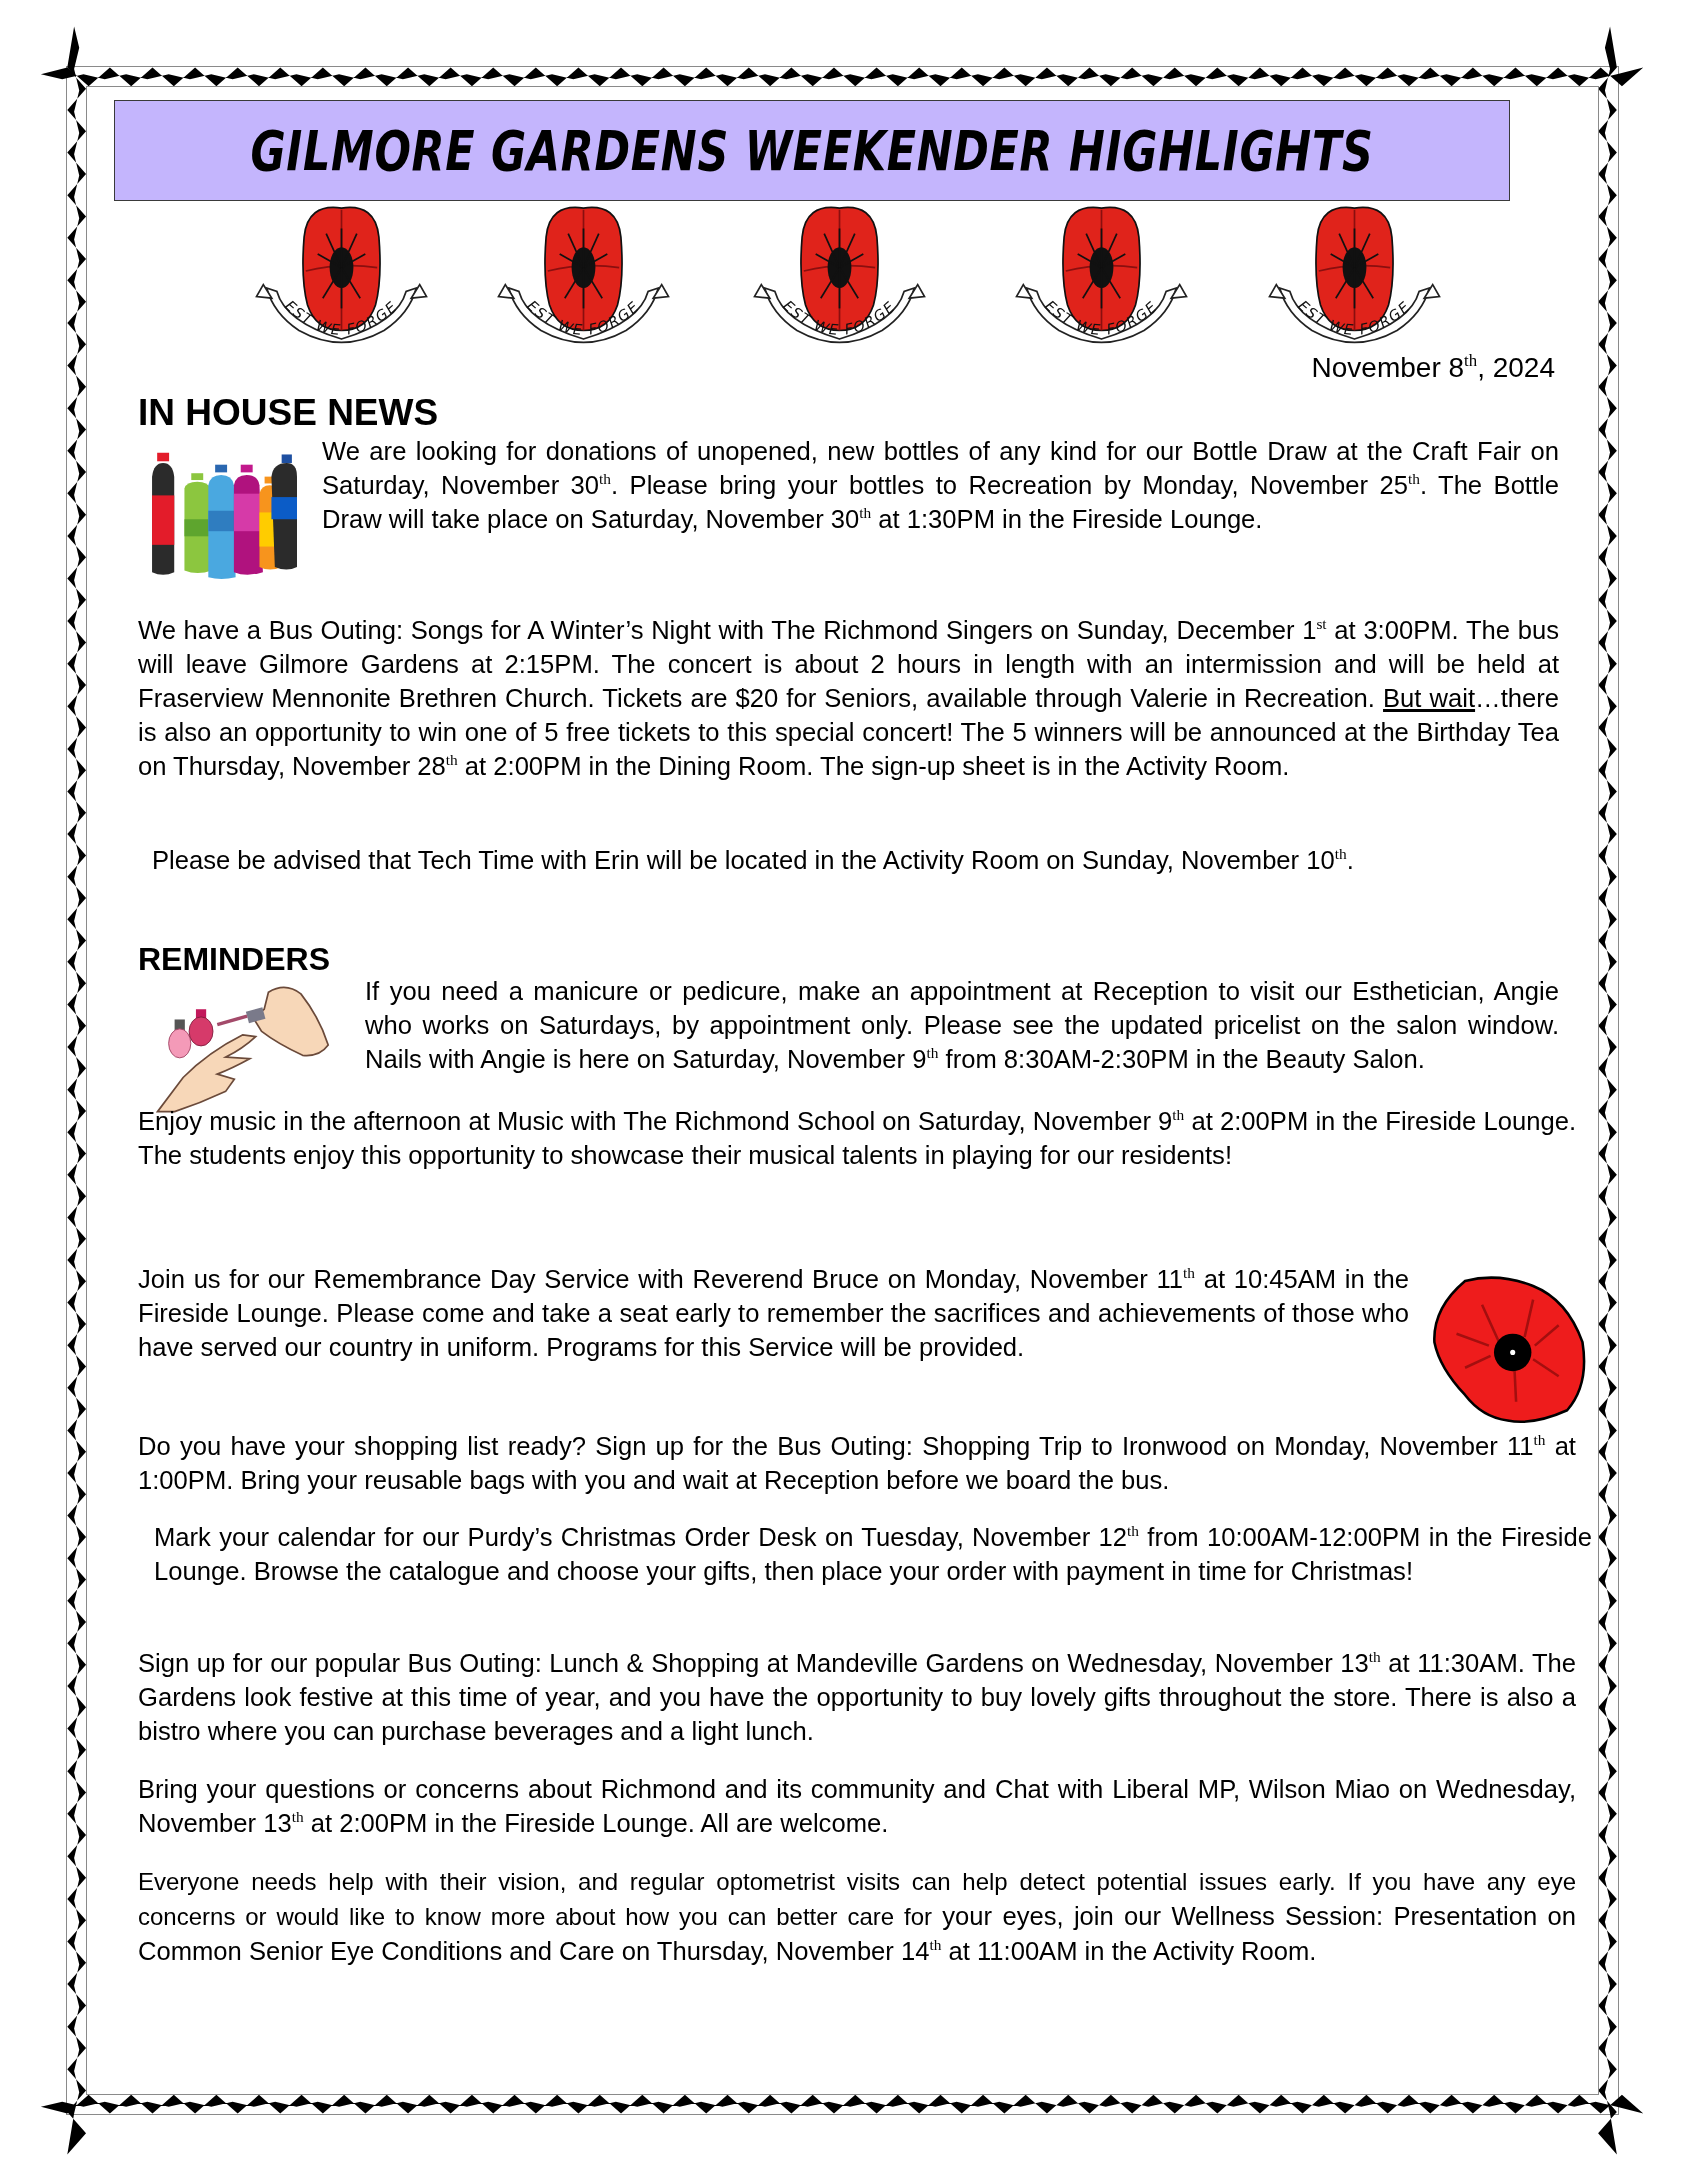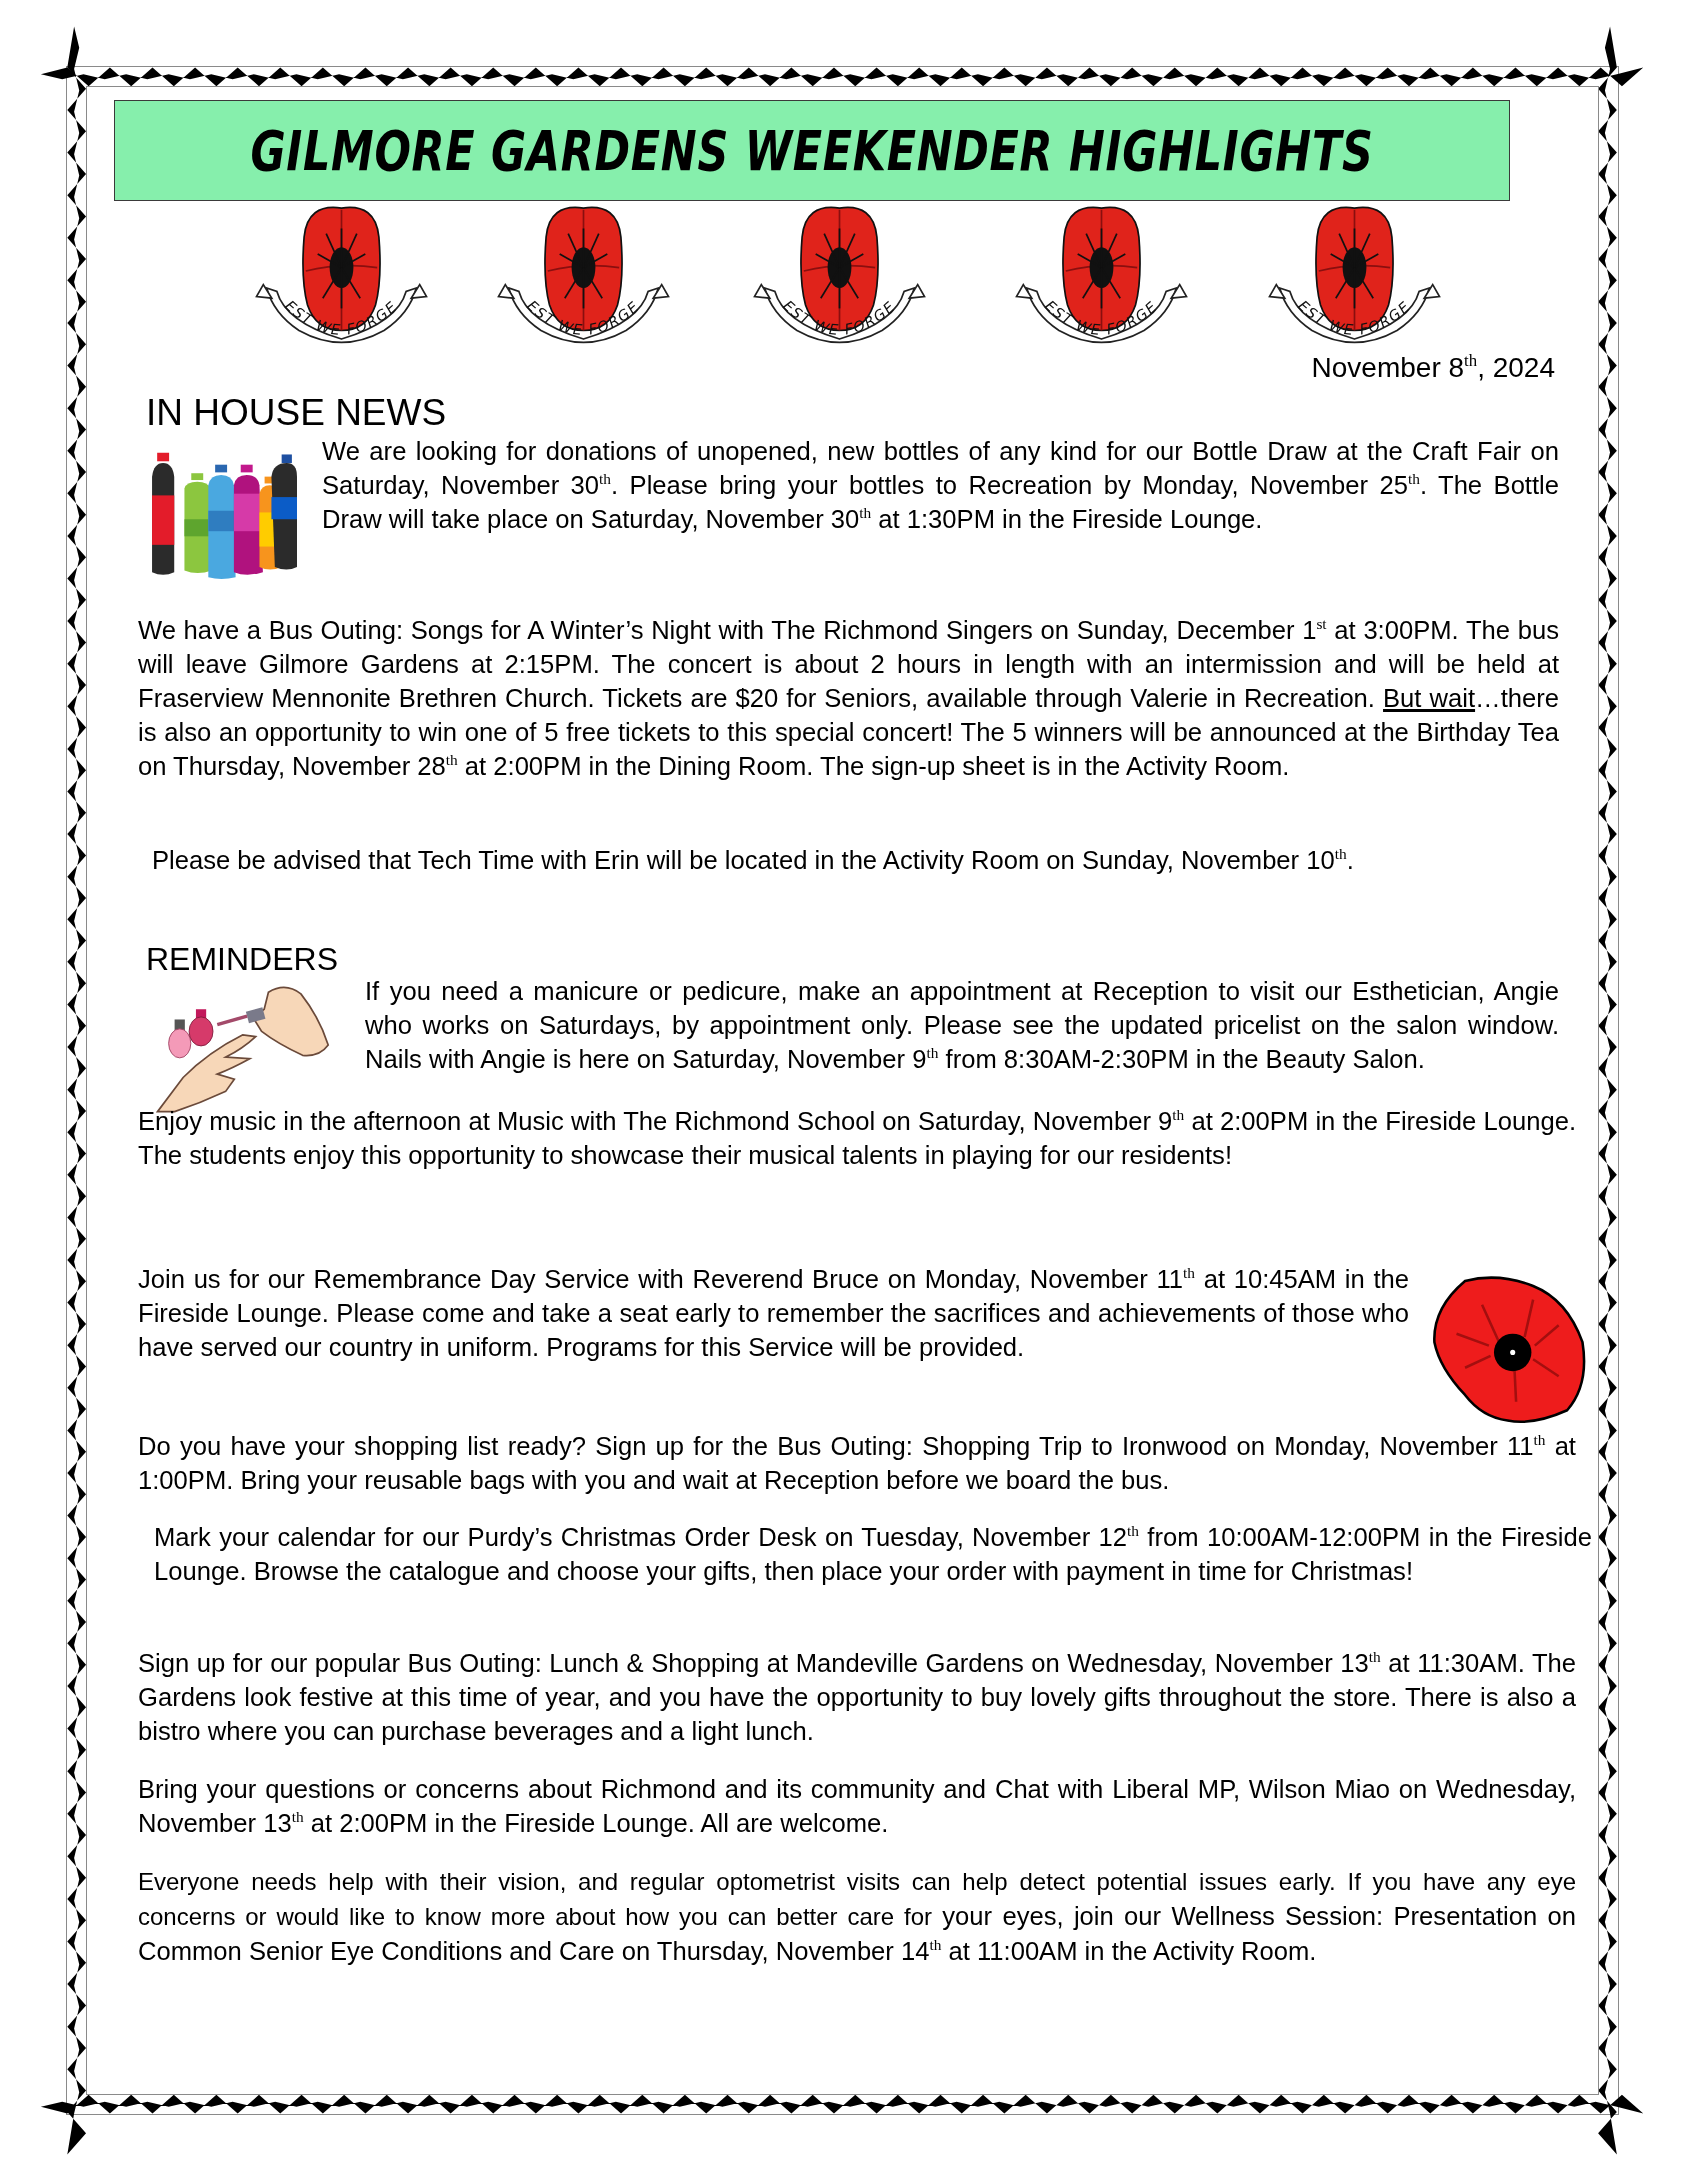--- a/index.html
+++ b/index.html
@@ -4,30 +4,30 @@
 <style>
   html, body { margin:0; padding:0; background:#ffffff; }
   body { width:1685px; height:2181px; position:relative; overflow:hidden;
          font-family:"Liberation Sans", sans-serif; color:#000; }
   .frame { position:absolute; left:66px; top:66px; width:1553px; height:2049px;
            border:1.7px solid #8a8a8a; box-sizing:border-box; }
   .inner-frame { position:absolute; left:86px; top:86px; width:1513px; height:2009px;
            border:1.7px solid #8a8a8a; box-sizing:border-box; background:#fff; }
   .zig { position:absolute; }
   .title-box { position:absolute; left:114px; top:100px; width:1396px; height:101px;
-               background:#86efac; border:1.7px solid #3a3a3a; box-sizing:border-box;
+               background:#c4b5fd; border:1.7px solid #3a3a3a; box-sizing:border-box;
                display:flex; align-items:center; justify-content:center; }
   .title-text { font-family:"DejaVu Sans", sans-serif; font-weight:bold; font-size:55px;
                 letter-spacing:0.9px; transform:scaleX(0.78); white-space:nowrap;
                 font-style:italic; }
   .poppy-row { position:absolute; top:203px; left:0; width:100%; height:153px; }
   .poppy-badge { position:absolute; width:187px; height:153px; }
   .date { position:absolute; right:130px; top:352px; font-size:28px; }
   sup { font-size:0.6em; line-height:0; vertical-align:super; position:relative; top:-0.05em;font-family:Liberation Serif, serif; }
-  .h-section { position:absolute; left:138px; font-weight:normal;margin-left:8px; }
+  .h-section { position:absolute; left:138px; font-weight:bold; }
   .h1 { top:392px; font-size:37px; }
   .h2 { top:941px; font-size:32px; }
   .para { position:absolute; font-size:25.6px; line-height:34px; text-align:justify;
           text-align-last:left; }
   .para b { font-weight:normal; }
   .para u { text-decoration:underline; text-decoration-thickness:2.6px; }
   .bigger { font-size:24px; }
   .img { position:absolute; }
 </style>
 </head>

